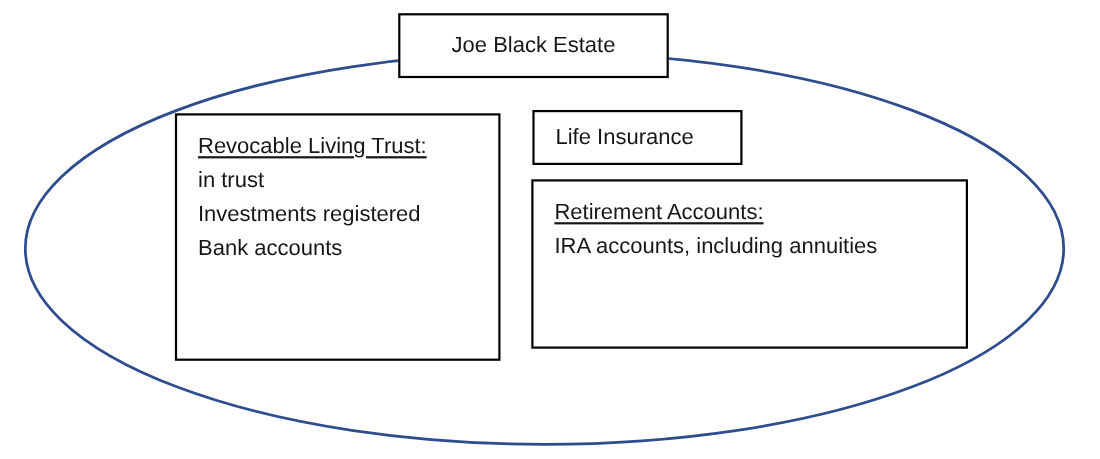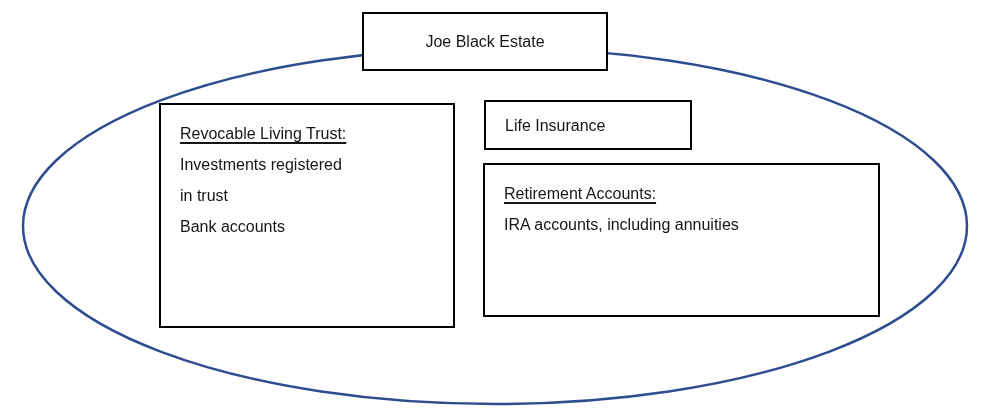--- a/index.html
+++ b/index.html
@@ -21,21 +21,21 @@
     left: 0;
     top: 0;
     width: 1000px;
     height: 417px;
   }
   .box {
     position: absolute;
     box-sizing: border-box;
     background: #ffffff;
     border: 2px solid var(--border-color, #000000);
-    font-size: 16px;
+    font-size: 20px;
     line-height: 31px;
   }
   .title-box {
     left: 362px;
     top: 12px;
     width: 246px;
     height: 59px;
     display: flex;
     align-items: center;
     justify-content: center;
@@ -43,21 +43,21 @@
   .trust-box {
     left: 159px;
     top: 103px;
     width: 296px;
     height: 225px;
     padding: 13px 8px 0 19px;
   }
   .life-box {
     left: 484px;
     top: 100px;
-    width: 208px;
+    width: 191px;
     height: 50px;
     display: flex;
     align-items: center;
     padding-left: 19px;
   }
   .retirement-box {
     left: 483px;
     top: 163px;
     width: 397px;
     height: 154px;
@@ -80,22 +80,22 @@
   <svg class="ellipse-layer" viewBox="0 0 1000 417">
     <ellipse cx="495" cy="226" rx="472" ry="178" fill="none" stroke-width="2.5" stroke="#2e4d8f"></ellipse>
   </svg>
 
   <div class="box title-box">
     <span>Joe Black Estate</span>
   </div>
 
   <div class="box trust-box">
     <div class="heading line">Revocable Living Trust:</div>
+    <div class="line">in trust</div>
     <div class="line">Investments registered</div>
-    <div class="line">in trust</div>
     <div class="line">Bank accounts</div>
   </div>
 
   <div class="box life-box">
     <span>Life Insurance</span>
   </div>
 
   <div class="box retirement-box">
     <div class="heading line">Retirement Accounts:</div>
     <div class="line">IRA accounts, including annuities</div>

